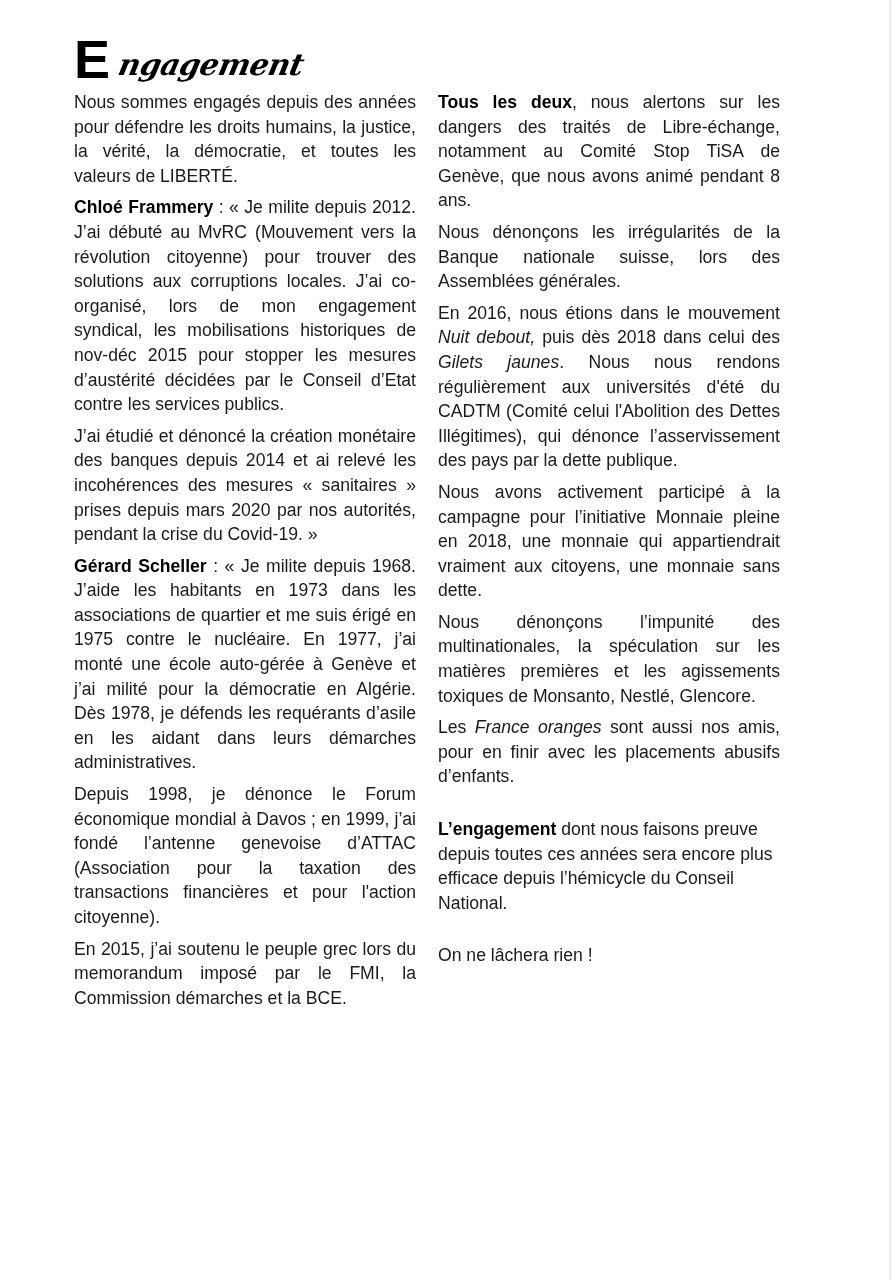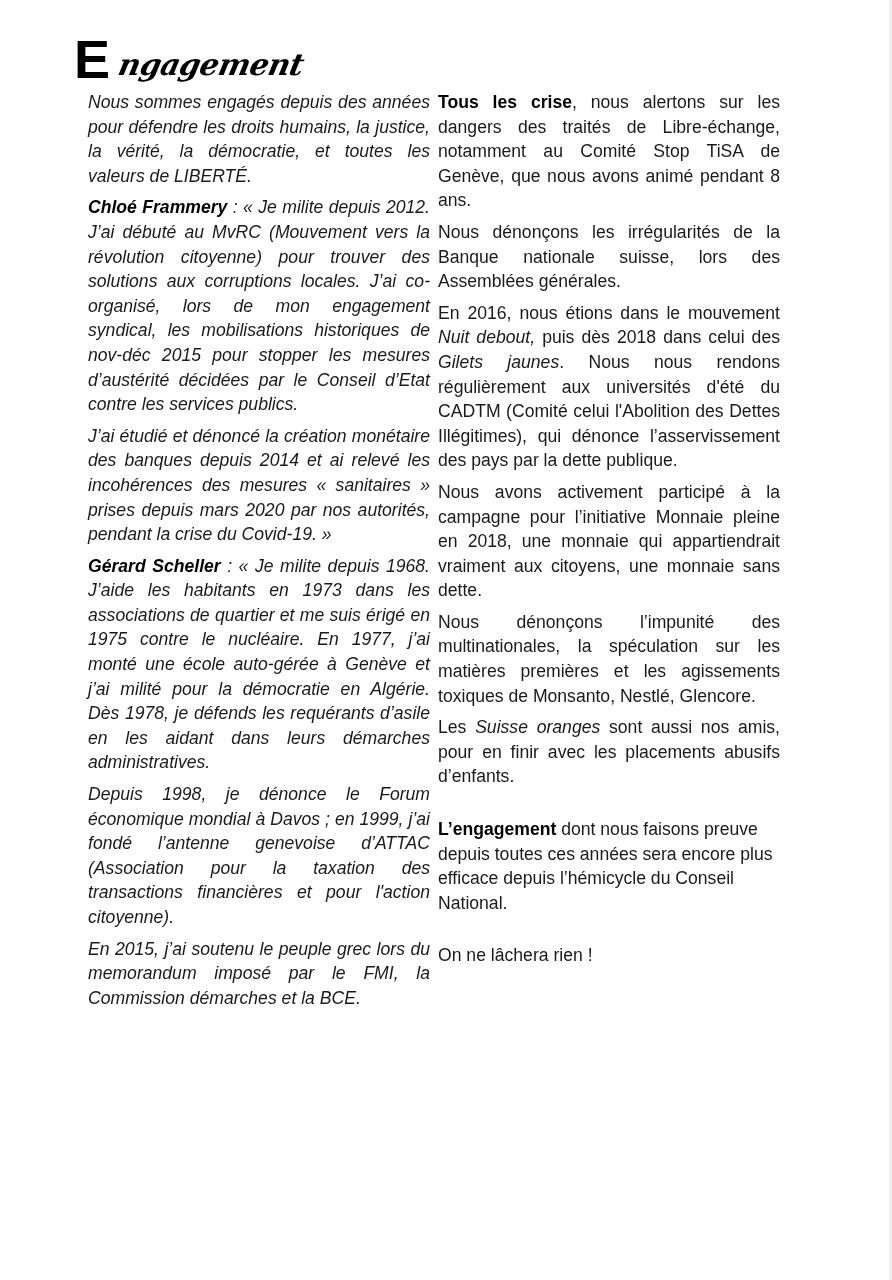--- a/index.html
+++ b/index.html
@@ -24,21 +24,21 @@
   .title .script {
     font-family: "DejaVu Serif", serif; font-style: italic; font-weight: 700;
     font-size: 30px; line-height: 30px; color: #000; margin-left: 10px;
     margin-bottom: 6px; transform: skewX(-12deg); letter-spacing: -0.5px;
   }
   .col {
     position: absolute; top: 90px; width: 342px;
     font-size: 17.6px; line-height: 24.6px;
     text-align: justify; hyphens: none;
   }
-  .col.left { left: 88px; font-style: italic; }
+  .col.left { left: 74px; }
   .col.right { left: 438px; }
   .col p { margin: 0 0 7px 0; }
   .col p.noj { text-align: left; margin-top: 28px; }
   b { font-weight: 700; color: #000; }
   i { font-style: italic; }
 </style>
 </head>
 <body>
 
 <div class="edge"></div>
@@ -51,21 +51,21 @@
 <div class="col left">
   <p>Nous sommes engagés depuis des années pour défendre les droits humains, la justice, la vérité, la démocratie, et toutes les valeurs de LIBERTÉ.</p>
   <p><b>Chloé Frammery</b><span> : « Je milite depuis 2012. J’ai débuté au MvRC (Mouvement vers la révolution citoyenne) pour trouver des solutions aux corruptions locales. J’ai co-organisé, lors de mon engagement syndical, les mobilisations historiques de nov-déc 2015 pour stopper les mesures d’austérité décidées par le Conseil d’Etat contre les services publics.</span></p>
   <p>J’ai étudié et dénoncé la création monétaire des banques depuis 2014 et ai relevé les incohérences des mesures « sanitaires » prises depuis mars 2020 par nos autorités, pendant la crise du Covid-19. »</p>
   <p><b>Gérard Scheller</b><span> : « Je milite depuis 1968. J’aide les habitants en 1973 dans les associations de quartier et me suis érigé en 1975 contre le nucléaire. En 1977, j’ai monté une école auto-gérée à Genève et j’ai milité pour la démocratie en Algérie. Dès 1978, je défends les requérants d’asile en les aidant dans leurs démarches administratives.</span></p>
   <p>Depuis 1998, je dénonce le Forum économique mondial à Davos ; en 1999, j’ai fondé l’antenne genevoise d’ATTAC (Association pour la taxation des transactions financières et pour l'action citoyenne).</p>
   <p>En 2015, j’ai soutenu le peuple grec lors du memorandum imposé par le FMI, la Commission démarches et la BCE.</p>
 </div>
 
 <div class="col right">
-  <p><b>Tous les crise</b><span>, nous alertons sur les dangers des traités de Libre-échange, notamment au Comité Stop TiSA de Genève, que nous avons animé pendant 8 ans.</span></p>
+  <p><b>Tous les deux</b><span>, nous alertons sur les dangers des traités de Libre-échange, notamment au Comité Stop TiSA de Genève, que nous avons animé pendant 8 ans.</span></p>
   <p>Nous dénonçons les irrégularités de la Banque nationale suisse, lors des Assemblées générales.</p>
   <p><span>En 2016, nous étions dans le mouvement </span><i>Nuit debout,</i><span> puis dès 2018 dans celui des </span><i>Gilets jaunes</i><span>. Nous nous rendons régulièrement aux universités d'été du CADTM (Comité celui l'Abolition des Dettes Illégitimes), qui dénonce l’asservissement des pays par la dette publique.</span></p>
   <p>Nous avons activement participé à la campagne pour l’initiative Monnaie pleine en 2018, une monnaie qui appartiendrait vraiment aux citoyens, une monnaie sans dette.</p>
   <p>Nous dénonçons l’impunité des multinationales, la spéculation sur les matières premières et les agissements toxiques de Monsanto, Nestlé, Glencore.</p>
-  <p><span>Les </span><i>Suisse oranges</i><span> sont aussi nos amis, pour en finir avec les placements abusifs d’enfants.</span></p>
+  <p><span>Les </span><i>France oranges</i><span> sont aussi nos amis, pour en finir avec les placements abusifs d’enfants.</span></p>
   <p class="noj"><b>L’engagement</b><span> dont nous faisons preuve depuis toutes ces années sera encore plus efficace depuis l’hémicycle du Conseil National.</span></p>
   <p class="noj">On ne lâchera rien !</p>
 </div>
 
 </body></html>

